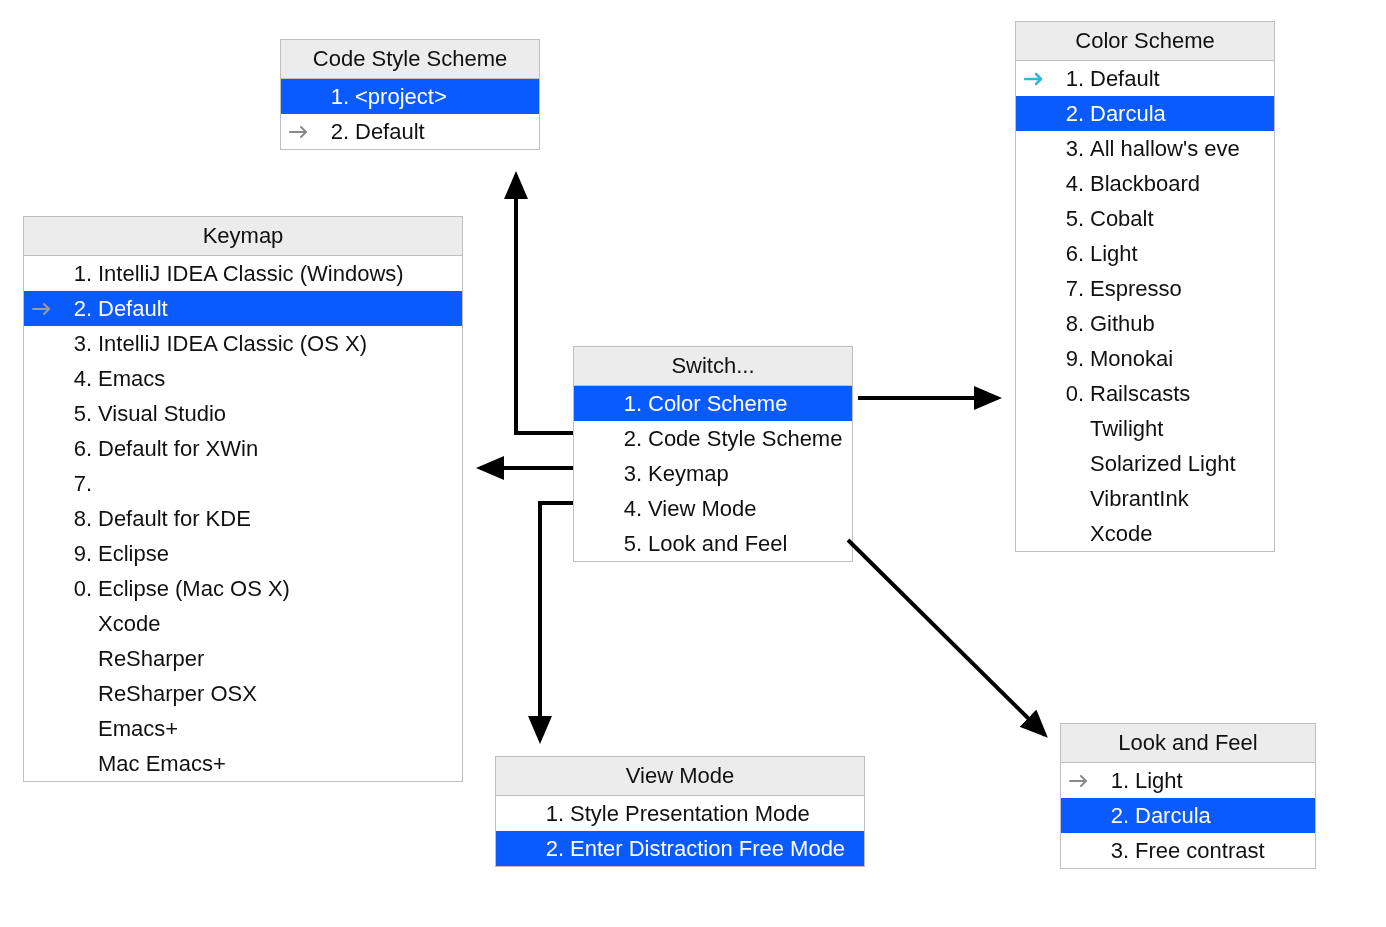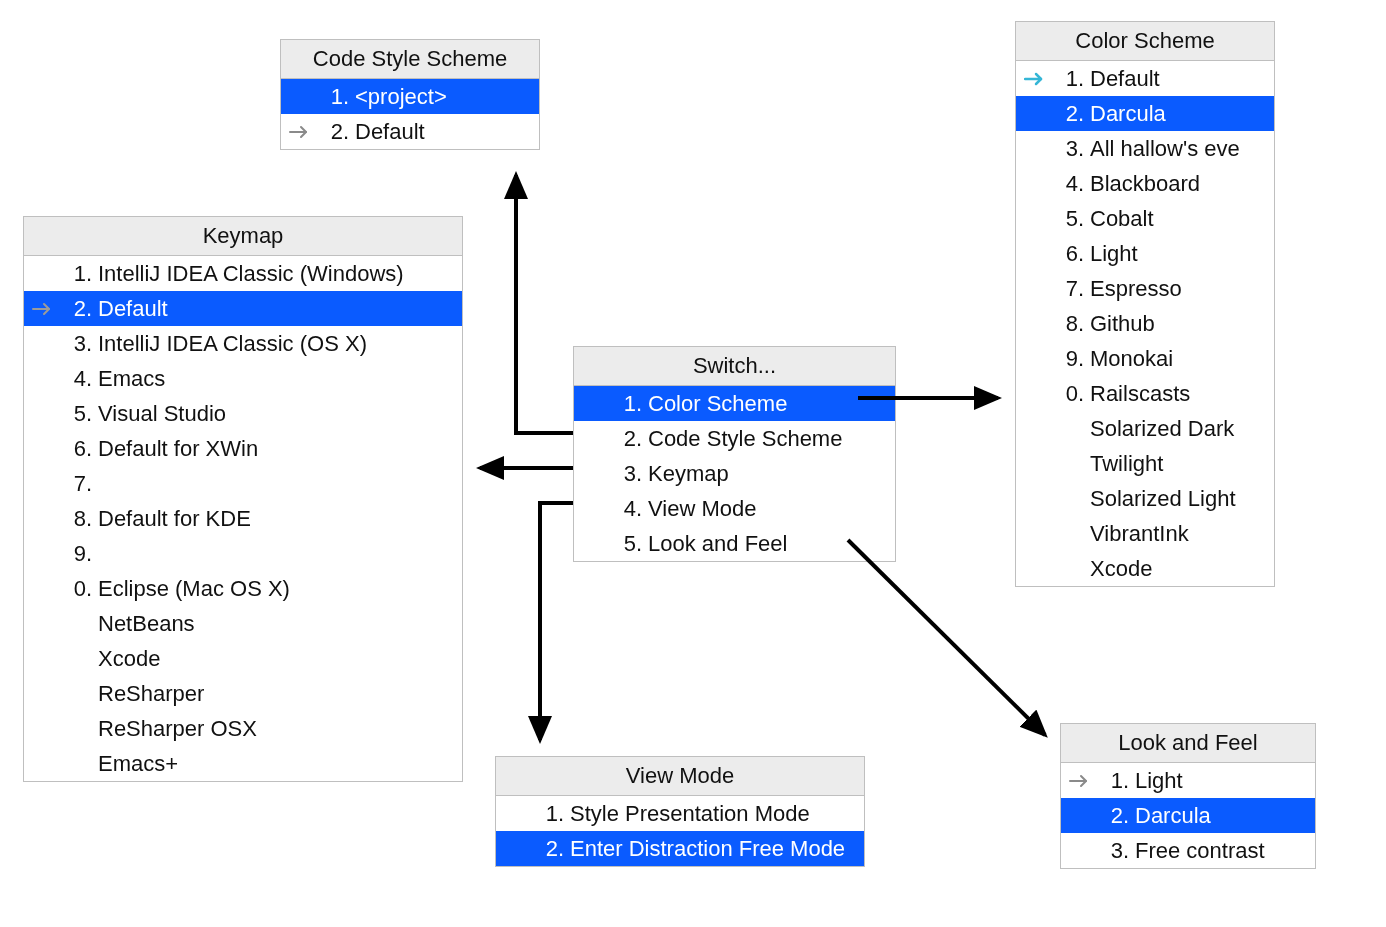--- a/index.html
+++ b/index.html
@@ -68,21 +68,21 @@
     position: absolute;
     left: 0; top: 0;
     width: 1386px;
     height: 927px;
     pointer-events: none;
   }
 </style>
 </head>
 <body>
 
-<div class="panel" style="left:573px; top:346px; width:323px;">
+<div class="panel" style="left:573px; top:346px; width:280px;">
   <div class="title">Switch...</div>
   <div class="items">
     <div class="row selected">
       <span class="lead"></span>
       <span class="num">1.</span>
       <span class="lbl">Color Scheme</span>
     </div>
     <div class="row">
       <span class="lead"></span>
       <span class="num">2.</span>
@@ -174,50 +174,51 @@
         <span class="num">7.</span>
       </div>
     <div class="row">
         <span class="lead"></span>
         <span class="num">8.</span>
         <span class="lbl">Default for KDE</span>
       </div>
     <div class="row">
         <span class="lead"></span>
         <span class="num">9.</span>
+        <span class="lbl">Eclipse</span>
       </div>
     <div class="row">
         <span class="lead"></span>
         <span class="num">0.</span>
         <span class="lbl">Eclipse (Mac OS X)</span>
       </div>
     <div class="row">
         <span class="lead"></span>
         <span class="num"></span>
-        <span class="lbl">NetBeans</span>
-      </div>
-    <div class="row">
-        <span class="lead"></span>
-        <span class="num"></span>
         <span class="lbl">Xcode</span>
       </div>
     <div class="row">
         <span class="lead"></span>
         <span class="num"></span>
         <span class="lbl">ReSharper</span>
       </div>
     <div class="row">
         <span class="lead"></span>
         <span class="num"></span>
         <span class="lbl">ReSharper OSX</span>
       </div>
     <div class="row">
         <span class="lead"></span>
         <span class="num"></span>
         <span class="lbl">Emacs+</span>
+      </div>
+    <div class="row">
+        <span class="lead"></span>
+        <span class="num"></span>
+        <span class="lbl">Mac Emacs+</span>
       </div>
   </div>
 </div>
 
 <div class="panel" style="left:1015px; top:21px; width:260px;">
   <div class="title">Color Scheme</div>
   <div class="items">
     <div class="row">
       <span class="lead">
         <svg width="22" height="16" viewBox="0 0 22 16">
@@ -271,25 +272,20 @@
         <span class="lbl">Monokai</span>
       </div>
     <div class="row">
         <span class="lead"></span>
         <span class="num">0.</span>
         <span class="lbl">Railscasts</span>
       </div>
     <div class="row">
         <span class="lead"></span>
         <span class="num"></span>
-        <span class="lbl">Solarized Dark</span>
-      </div>
-    <div class="row">
-        <span class="lead"></span>
-        <span class="num"></span>
         <span class="lbl">Twilight</span>
       </div>
     <div class="row">
         <span class="lead"></span>
         <span class="num"></span>
         <span class="lbl">Solarized Light</span>
       </div>
     <div class="row">
         <span class="lead"></span>
         <span class="num"></span>

